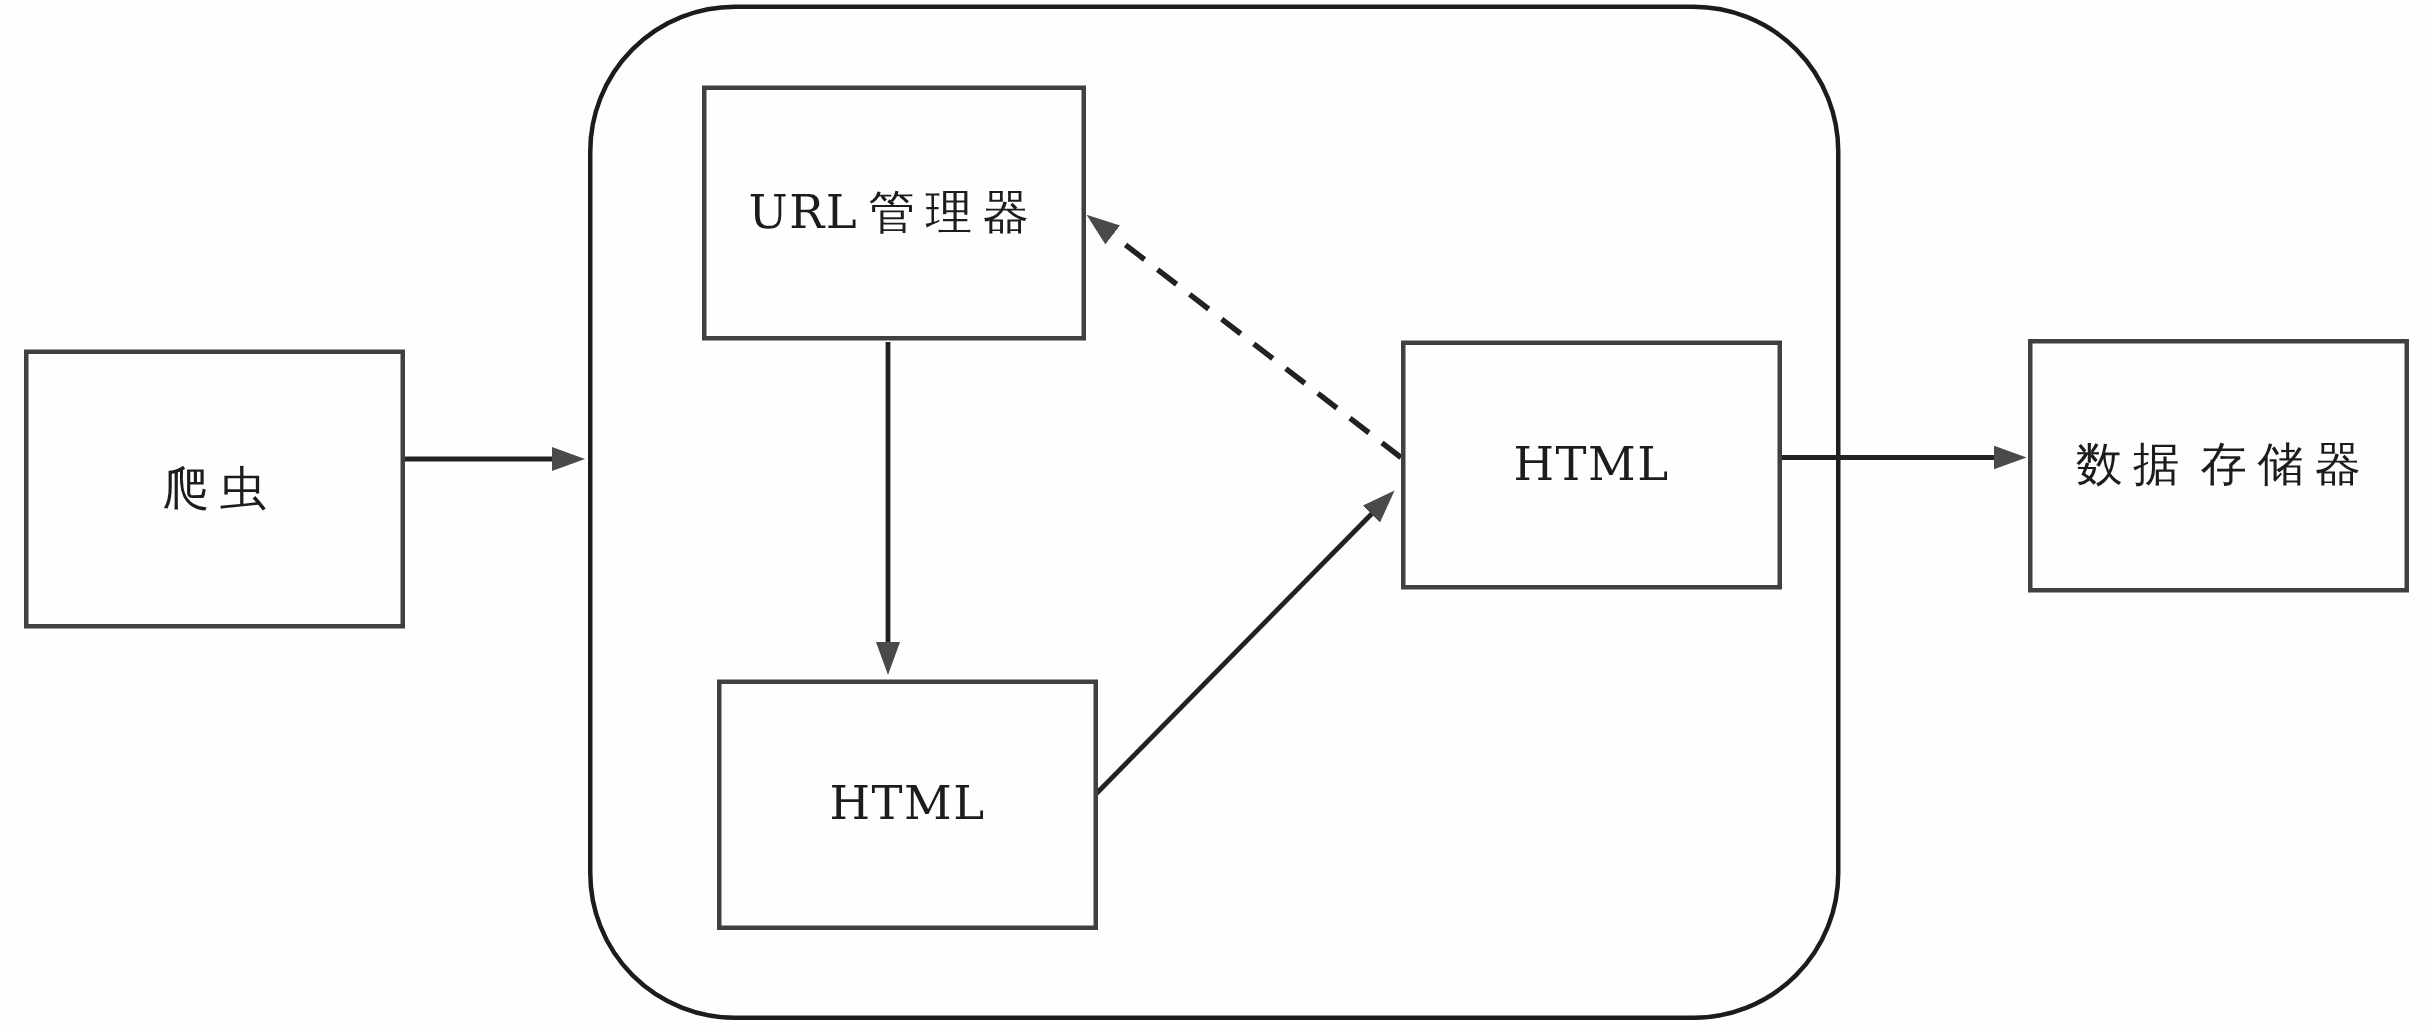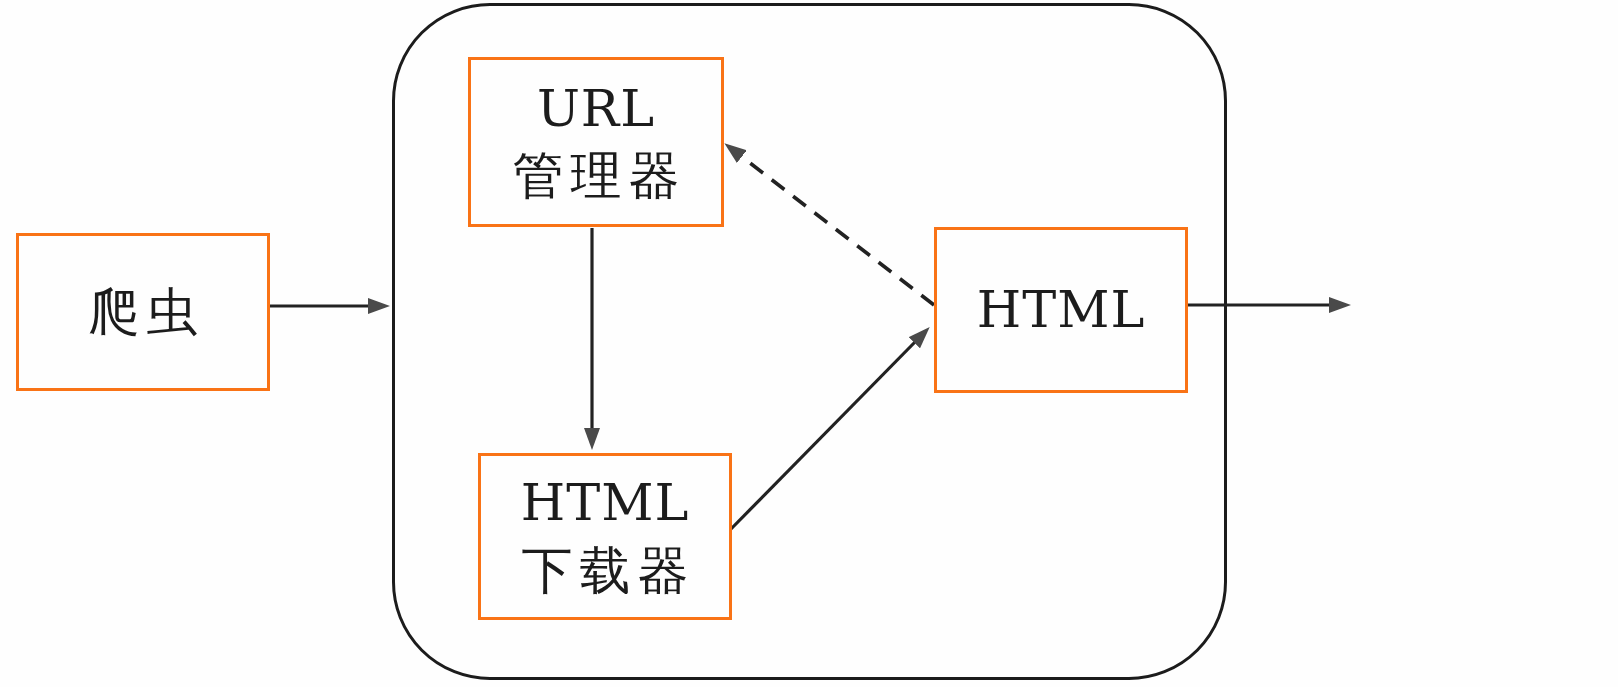--- a/index.html
+++ b/index.html
@@ -30,39 +30,39 @@
     top: 3px;
     width: 835px;
     height: 677px;
     border: 3px solid #1c1c1c;
     border-radius: 98px;
     box-sizing: border-box;
     background: transparent;
   }
   .node {
     position: absolute;
-    border: 3px solid #f97316;
+    border: 3px solid #404040;
     box-sizing: border-box;
     background: #fefefe;
     display: flex;
-    flex-direction: column;
+    flex-direction: row;
     align-items: center;
     justify-content: center;
     text-align: center;
-    font-size: 51px;
+    font-size: 31px;
     line-height: 1.32;
   }
   .node .zh {
     letter-spacing: 7px;
     text-indent: 7px; 
   }
   .node .latin {
     letter-spacing: 1px;
   }
-  .node-scheduler   { left: 16px;   top: 233px; width: 254px; height: 158px; }
+  .node-scheduler   { left: 16px;   top: 233px; width: 254px; height: 186px; }
   .node-url-manager { left: 468px;  top: 57px;  width: 256px; height: 170px; }
   .node-downloader  { left: 478px;  top: 453px; width: 254px; height: 167px; }
   .node-parser      { left: 934px;  top: 227px; width: 254px; height: 166px; }
   .node-storage     { left: 1352px; top: 226px; width: 254px; height: 169px; }
 </style>
 </head>
 <body>
 
 <div class="stage">
 
@@ -85,21 +85,24 @@
     <span class="zh">爬虫</span>
   </div>
 
   <div class="node node-url-manager">
     <span class="latin">URL</span>
     <span class="zh">管理器</span>
   </div>
 
   <div class="node node-downloader">
     <span class="latin">HTML</span>
-    <span class="zh">下载器</span>
   </div>
 
   <div class="node node-parser">
     <span class="latin">HTML</span>
   </div>
 
+  <div class="node node-storage">
+    <span class="zh">数据</span>
+    <span class="zh">存储器</span>
+  </div>
 
 </div>
 
 </body></html>

